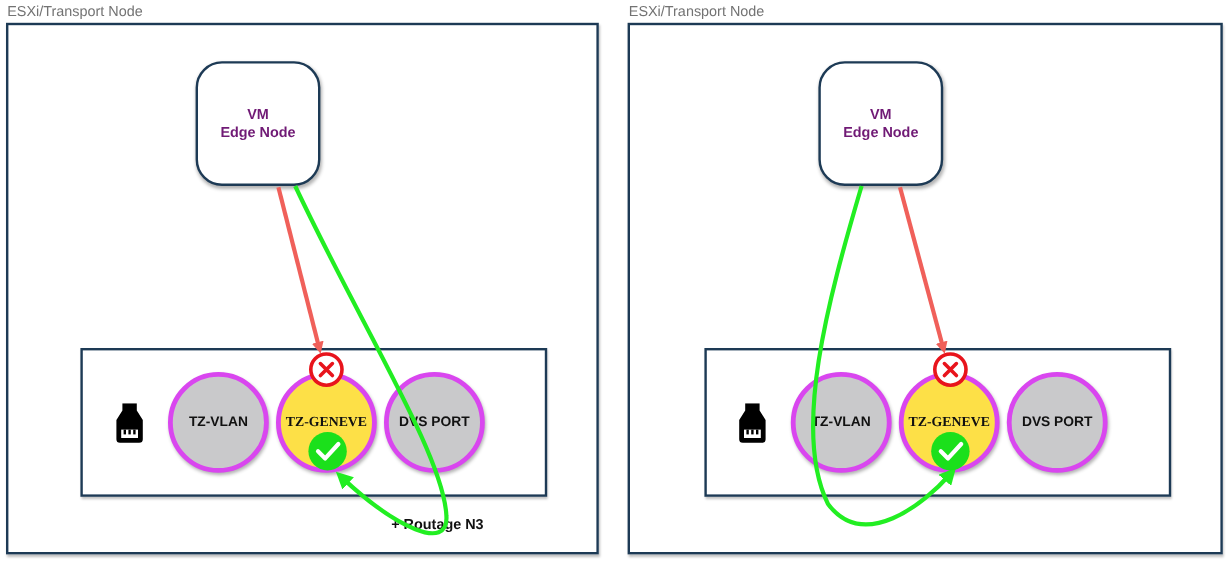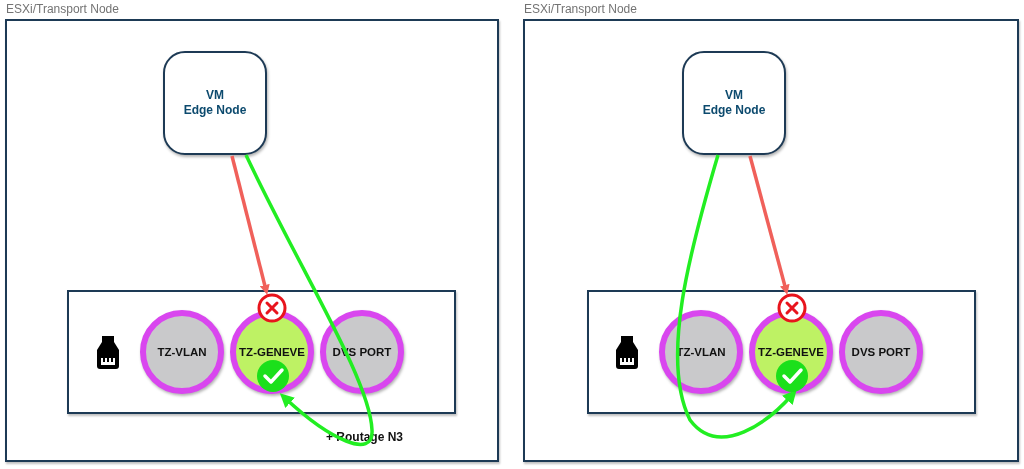--- a/index.html
+++ b/index.html
@@ -1,22 +1,22 @@
 <!DOCTYPE html>
 <html><head>
 <meta charset="utf-8">
 <style>
   html, body { margin:0; padding:0; background:#ffffff; }
   body { width:1024px; height:469px; position:relative; overflow:hidden; font-family:"Liberation Sans", sans-serif; }
   .panel-title { position:absolute; top:2px; font-size:12px; color:#737373; font-family:"Liberation Sans", sans-serif; }
   .outer { position:absolute; top:19px; height:443px; border:2px solid #1d3a55; box-shadow:1px 2px 2px rgba(0,0,0,0.25); box-sizing:border-box; background:#fff; }
-  .vm { position:absolute; width:104px; height:104px; border:2px solid #1d3a55; border-radius:22px; box-sizing:border-box; background:#fff; box-shadow:1px 2px 3px rgba(0,0,0,0.3); display:flex; flex-direction:column; align-items:center; justify-content:center; font-weight:bold; font-size:12px; color:#0c4a6e; line-height:15px; text-align:center; }
+  .vm { position:absolute; width:104px; height:104px; border:2px solid #1d3a55; border-radius:22px; box-sizing:border-box; background:#fff; box-shadow:1px 2px 3px rgba(0,0,0,0.3); display:flex; flex-direction:column; align-items:center; justify-content:center; font-weight:bold; font-size:12px; color:#701a75; line-height:15px; text-align:center; }
   .switch { position:absolute; height:124px; border:2px solid #1d3a55; box-sizing:border-box; background:#fff; box-shadow:1px 2px 2px rgba(0,0,0,0.25); }
-  .tz { position:absolute; width:84px; height:84px; border-radius:50%; border:6px solid #d946ef; box-sizing:border-box; background:#c9c9cb; box-shadow:1px 2px 3px rgba(0,0,0,0.3); display:flex; align-items:center; justify-content:center; font-weight:bold; font-size:11.5px; color:#111; }
-  .tz.active { background:#bef264; }
+  .tz { position:absolute; width:84px; height:84px; border-radius:50%; border:4px solid #d946ef; box-sizing:border-box; background:#c9c9cb; box-shadow:1px 2px 3px rgba(0,0,0,0.3); display:flex; align-items:center; justify-content:center; font-weight:bold; font-size:11.5px; color:#111; }
+  .tz.active { background:#fde047;font-family:Liberation Serif, serif; }
   svg.overlay { position:absolute; left:0; top:0; width:1024px; height:469px; pointer-events:none; }
   .label-n3 { position:absolute; font-weight:bold; font-size:12px; color:#111; }
   .port-icon { position:absolute; width:24px; height:34px; }
 </style>
 </head>
 <body>
 
 <div class="panel-title" style="left:6px;">ESXi/Transport Node</div>
 <div class="outer" style="left:5px; width:494px;"></div>
 <div class="vm" style="left:163px; top:51px;">

